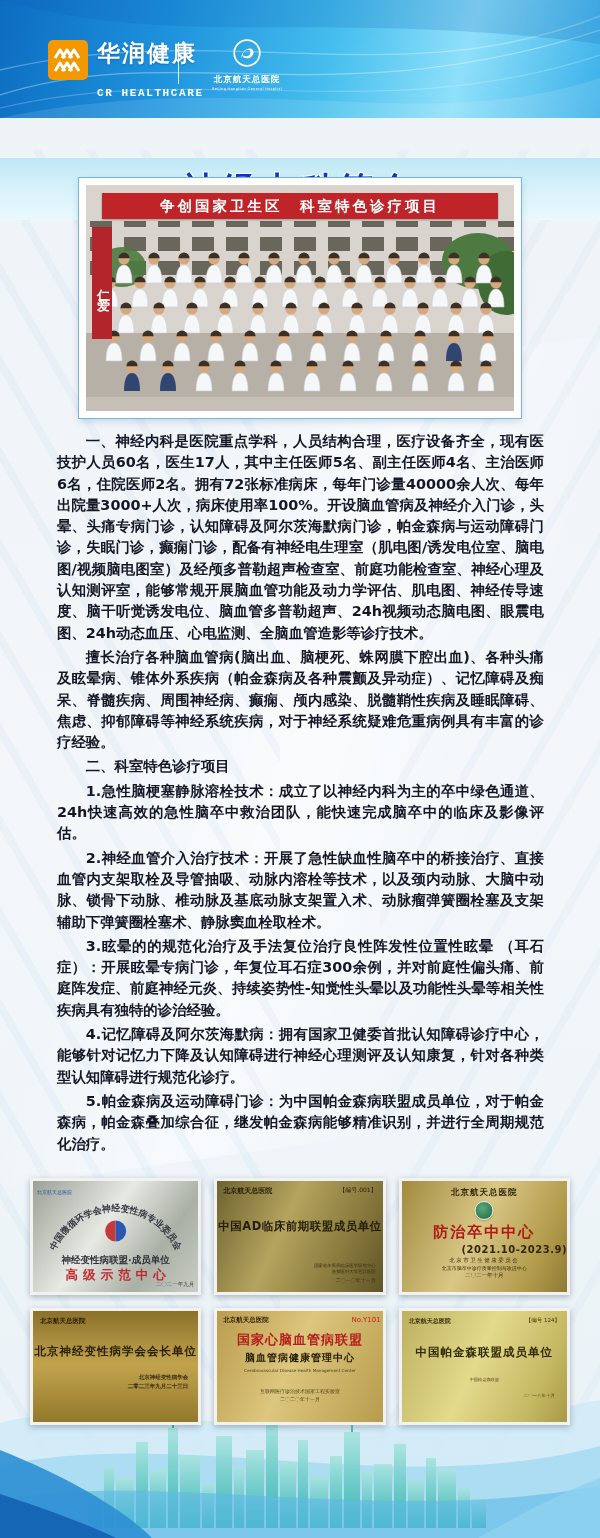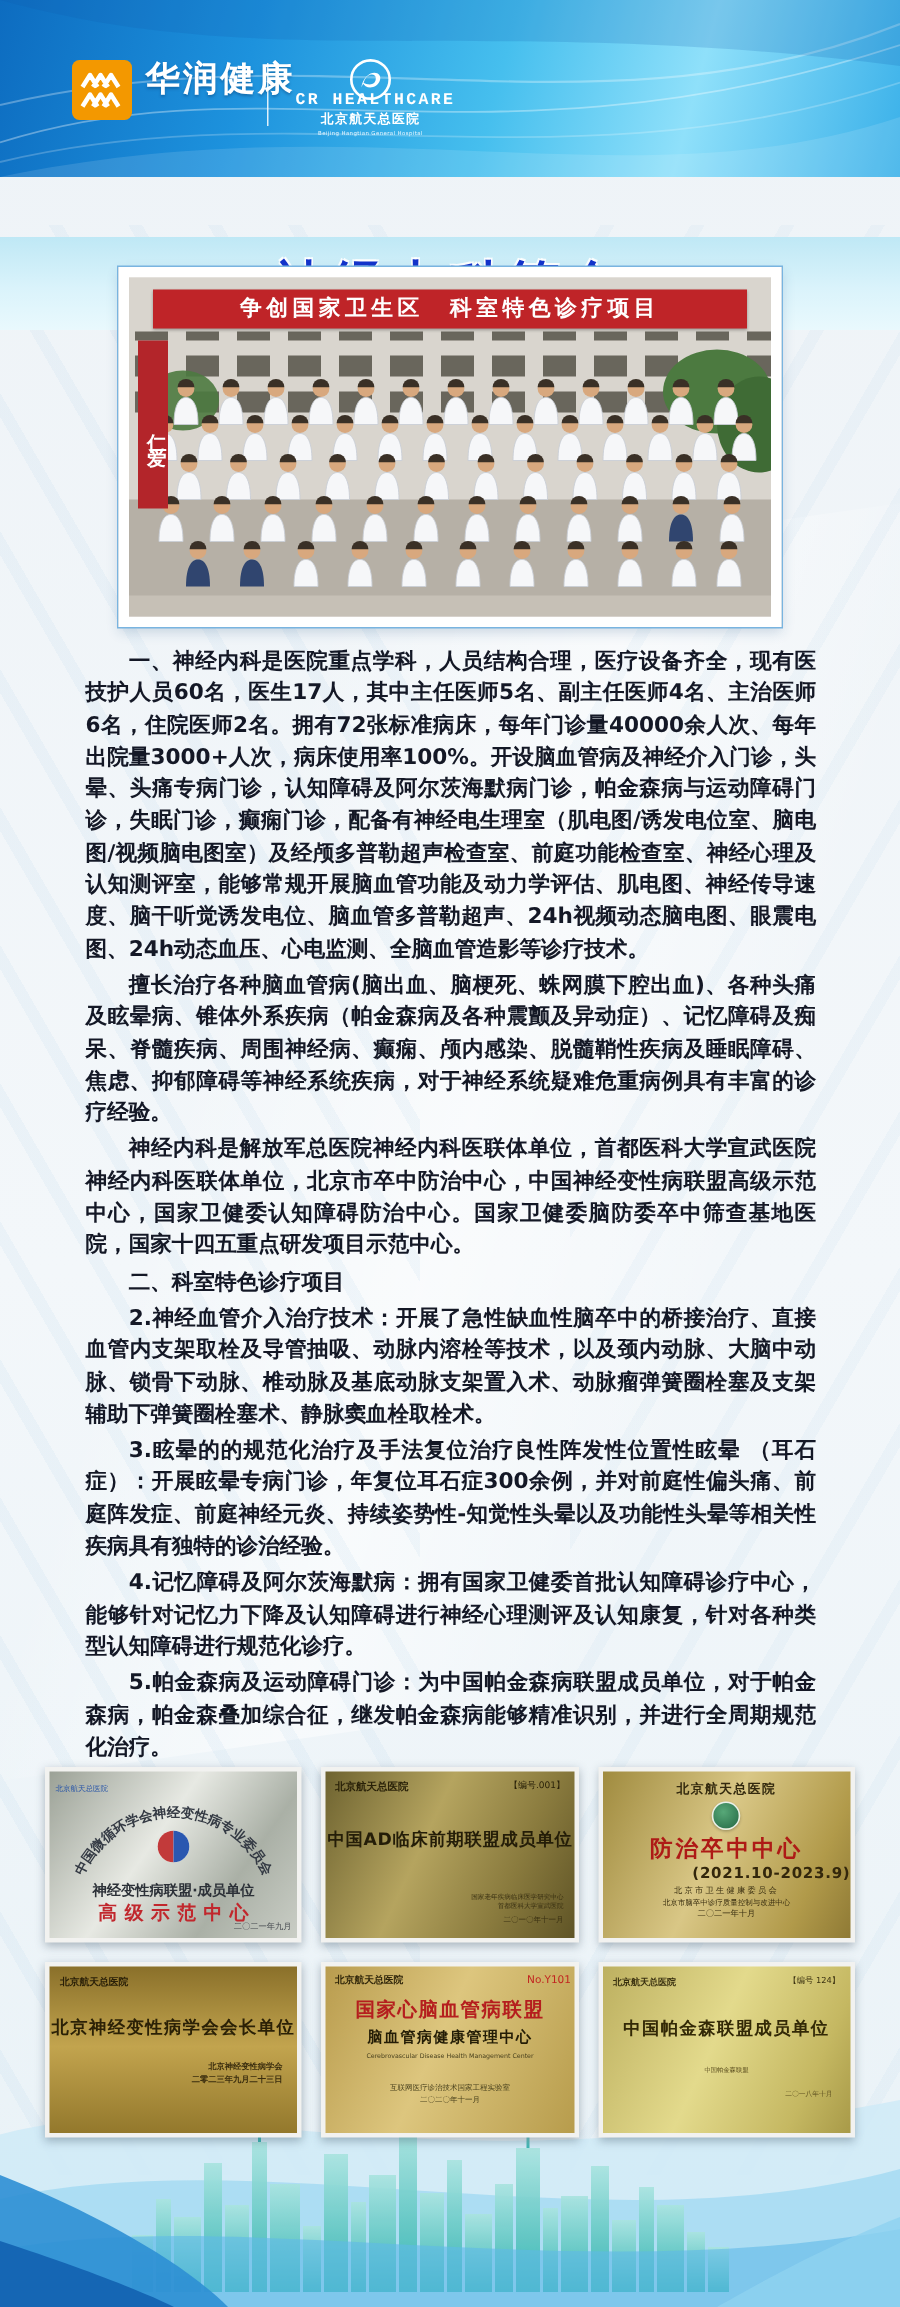--- a/index.html
+++ b/index.html
@@ -13,21 +13,21 @@
     background:repeating-linear-gradient(60deg,rgba(170,205,230,.12) 0 8px,transparent 8px 46px);}
   .band-c{top:150px;right:-140px;width:360px;height:1300px;
     background:repeating-linear-gradient(-60deg,rgba(170,205,230,.10) 0 8px,transparent 8px 52px);}
 
   
   .top-banner{position:absolute;top:0;left:0;width:600px;height:118px;
     background:linear-gradient(105deg,#0d6cc0 0%,#1d92dd 28%,#46bfee 55%,#8fe0fa 76%,#39b0e9 100%);}
   .top-banner svg.waves{position:absolute;inset:0;}
   .cr-logo{position:absolute;top:40px;left:48px;display:flex;align-items:flex-start;gap:9px;}
   .cr-mark{width:40px;height:40px;}
-  .cr-words{display:flex;flex-direction:row;justify-content:flex-end;}
+  .cr-words{display:flex;flex-direction:column;justify-content:flex-end;}
   .cr-name{color:#fff;font-size:23px;font-weight:bold;letter-spacing:2px;line-height:26px;text-shadow:0 1px 2px rgba(0,40,90,.35);}
   .cr-sub{color:#fff;font-size:11px;font-weight:bold;letter-spacing:1.6px;margin-top:21px;font-family:Liberation Mono, monospace;}
   .logo-divider{position:absolute;top:42px;left:178px;width:1px;height:42px;background:rgba(255,255,255,.85);}
   .hosp-logo{position:absolute;top:38px;left:192px;width:110px;text-align:center;}
   .hosp-name{color:#fff;font-size:8.5px;font-weight:bold;letter-spacing:1px;margin-top:2px;}
   .hosp-en{color:#eaf7ff;font-size:4px;letter-spacing:.3px;transform:scale(.9);}
 
   
   .title-band{position:absolute;top:118px;left:0;width:600px;height:62px;
     background:linear-gradient(180deg,#bfe8f5 0%,#daf3fb 55%,#e9f9fd 100%);margin-top:40px;}
@@ -231,22 +231,22 @@
           <use href="#pw" x="400" y="182"></use>
       </g>
     </svg>
     <div class="photo-banner">争创国家卫生区　科室特色诊疗项目</div>
     <div class="photo-sign">仁爱</div>
   </figure>
 
   <main class="body-text">
     <p>一、神经内科是医院重点学科，人员结构合理，医疗设备齐全，现有医技护人员60名，医生17人，其中主任医师5名、副主任医师4名、主治医师6名，住院医师2名。拥有72张标准病床，每年门诊量40000余人次、每年出院量3000+人次，病床使用率100%。开设脑血管病及神经介入门诊，头晕、头痛专病门诊，认知障碍及阿尔茨海默病门诊，帕金森病与运动障碍门诊，失眠门诊，癫痫门诊，配备有神经电生理室（肌电图/诱发电位室、脑电图/视频脑电图室）及经颅多普勒超声检查室、前庭功能检查室、神经心理及认知测评室，能够常规开展脑血管功能及动力学评估、肌电图、神经传导速度、脑干听觉诱发电位、脑血管多普勒超声、24h视频动态脑电图、眼震电图、24h动态血压、心电监测、全脑血管造影等诊疗技术。</p>
     <p>擅长治疗各种脑血管病(脑出血、脑梗死、蛛网膜下腔出血)、各种头痛及眩晕病、锥体外系疾病（帕金森病及各种震颤及异动症）、记忆障碍及痴呆、脊髓疾病、周围神经病、癫痫、颅内感染、脱髓鞘性疾病及睡眠障碍、焦虑、抑郁障碍等神经系统疾病，对于神经系统疑难危重病例具有丰富的诊疗经验。</p>
-    <p>神经内科是解放军总医院神经内科医联体单位，首都医科大学宣武医院神经内科医联体单位，北京市卒中防治中心，中国神经变性病联盟高级示范中心，国家卫健委认知障碍防治中心。国家卫健委脑防委卒中筛查基地医院，国家十四五重点研发项目示范中心。</p>
     <p class="heading">二、科室特色诊疗项目</p>
+    <p>1.急性脑梗塞静脉溶栓技术：成立了以神经内科为主的卒中绿色通道、24h快速高效的急性脑卒中救治团队，能快速完成脑卒中的临床及影像评估。</p>
     <p>2.神经血管介入治疗技术：开展了急性缺血性脑卒中的桥接治疗、直接血管内支架取栓及导管抽吸、动脉内溶栓等技术，以及颈内动脉、大脑中动脉、锁骨下动脉、椎动脉及基底动脉支架置入术、动脉瘤弹簧圈栓塞及支架辅助下弹簧圈栓塞术、静脉窦血栓取栓术。</p>
     <p>3.眩晕的的规范化治疗及手法复位治疗良性阵发性位置性眩晕 （耳石症）：开展眩晕专病门诊，年复位耳石症300余例，并对前庭性偏头痛、前庭阵发症、前庭神经元炎、持续姿势性-知觉性头晕以及功能性头晕等相关性疾病具有独特的诊治经验。</p>
     <p>4.记忆障碍及阿尔茨海默病：拥有国家卫健委首批认知障碍诊疗中心，能够针对记忆力下降及认知障碍进行神经心理测评及认知康复，针对各种类型认知障碍进行规范化诊疗。</p>
     <p>5.帕金森病及运动障碍门诊：为中国帕金森病联盟成员单位，对于帕金森病，帕金森叠加综合征，继发帕金森病能够精准识别，并进行全周期规范化治疗。</p>
   </main>
 
   <section class="plaques">
 
     <div class="plaque">
       <div class="pq-inner s-silver">

